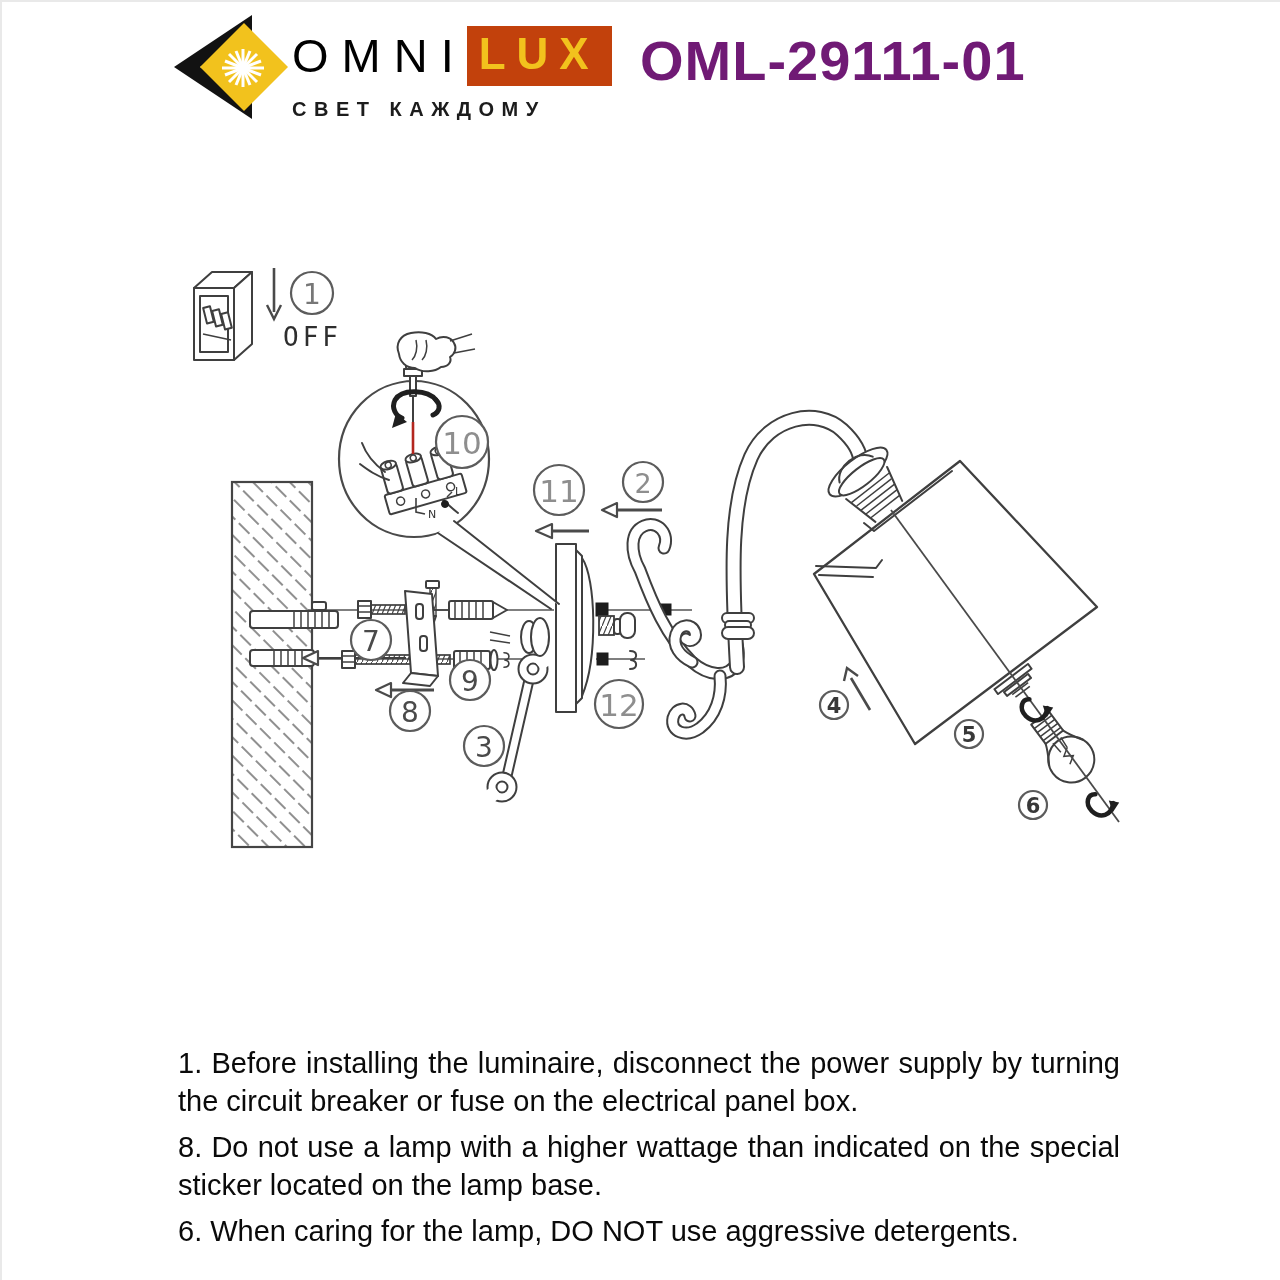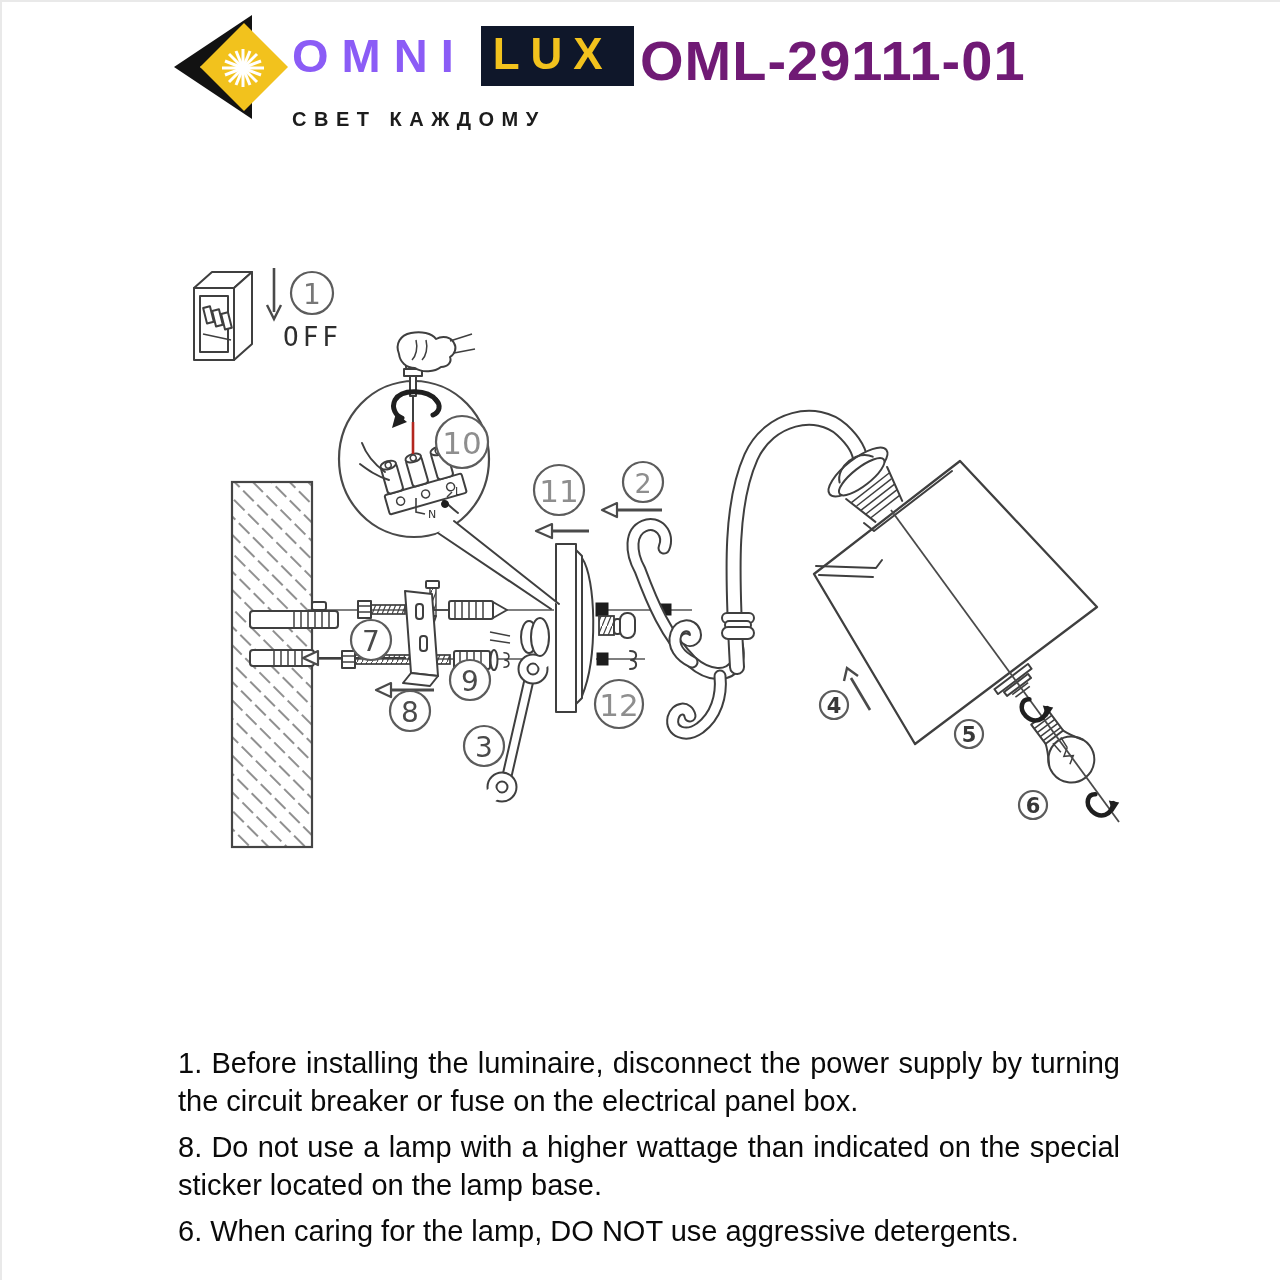--- a/index.html
+++ b/index.html
@@ -4,24 +4,24 @@
 <style>
   html,body{margin:0;padding:0;background:#ffffff;}
   #page{position:relative;width:1280px;height:1280px;background:#fff;overflow:hidden;
         border-top:2px solid #e9e9e9;border-left:2px solid #e9e9e9;box-sizing:border-box;
         font-family:"Liberation Sans",sans-serif;}
   
   #hdr{position:absolute;left:0;top:0;width:1280px;height:140px;}
   .logo-mark{position:absolute;left:168px;top:12px;}
   .words{position:absolute;left:290px;top:24px;width:300px;}
   .brandrow{display:flex;align-items:center;}
-  .omni{font-weight:bold;font-size:47px;letter-spacing:13px;color:#8b5cf6;line-height:58px;}
-  .luxbox{background:#0f172a;margin-left:14px;padding:2px 20px 6px 12px;}
+  .omni{font-weight:normal;font-size:47px;letter-spacing:13px;color:#000000;line-height:58px;}
+  .luxbox{background:#c2410c;margin-left:0;padding:2px 12px 6px 12px;}
   .lux{font-weight:bold;font-size:44px;letter-spacing:11px;color:#f2c21d;line-height:52px;}
-  .tagline{margin-top:22px;font-size:20px;letter-spacing:7.5px;font-weight:600;color:#1c1c1c;}
+  .tagline{margin-top:12px;font-size:20px;letter-spacing:7.5px;font-weight:600;color:#1c1c1c;}
   .model{position:absolute;left:638px;top:26px;font-weight:bold;font-size:56px;
          letter-spacing:1px;color:#701a75;}
   
   svg text{user-select:none;}
   .ln{stroke:#3f3f3f;stroke-width:2;fill:none;stroke-linejoin:round;stroke-linecap:round;}
   .lnf{stroke:#3f3f3f;stroke-width:2;fill:#fff;stroke-linejoin:round;}
   .lnt{stroke:#3f3f3f;stroke-width:1.5;fill:none;}
   .thin{stroke:#555;stroke-width:1.7;fill:none;}
   .blk{fill:#1d1d1d;stroke:#1d1d1d;stroke-width:1;}
   .tbo16{stroke:#3f3f3f;stroke-width:16;fill:none;stroke-linecap:round;}

